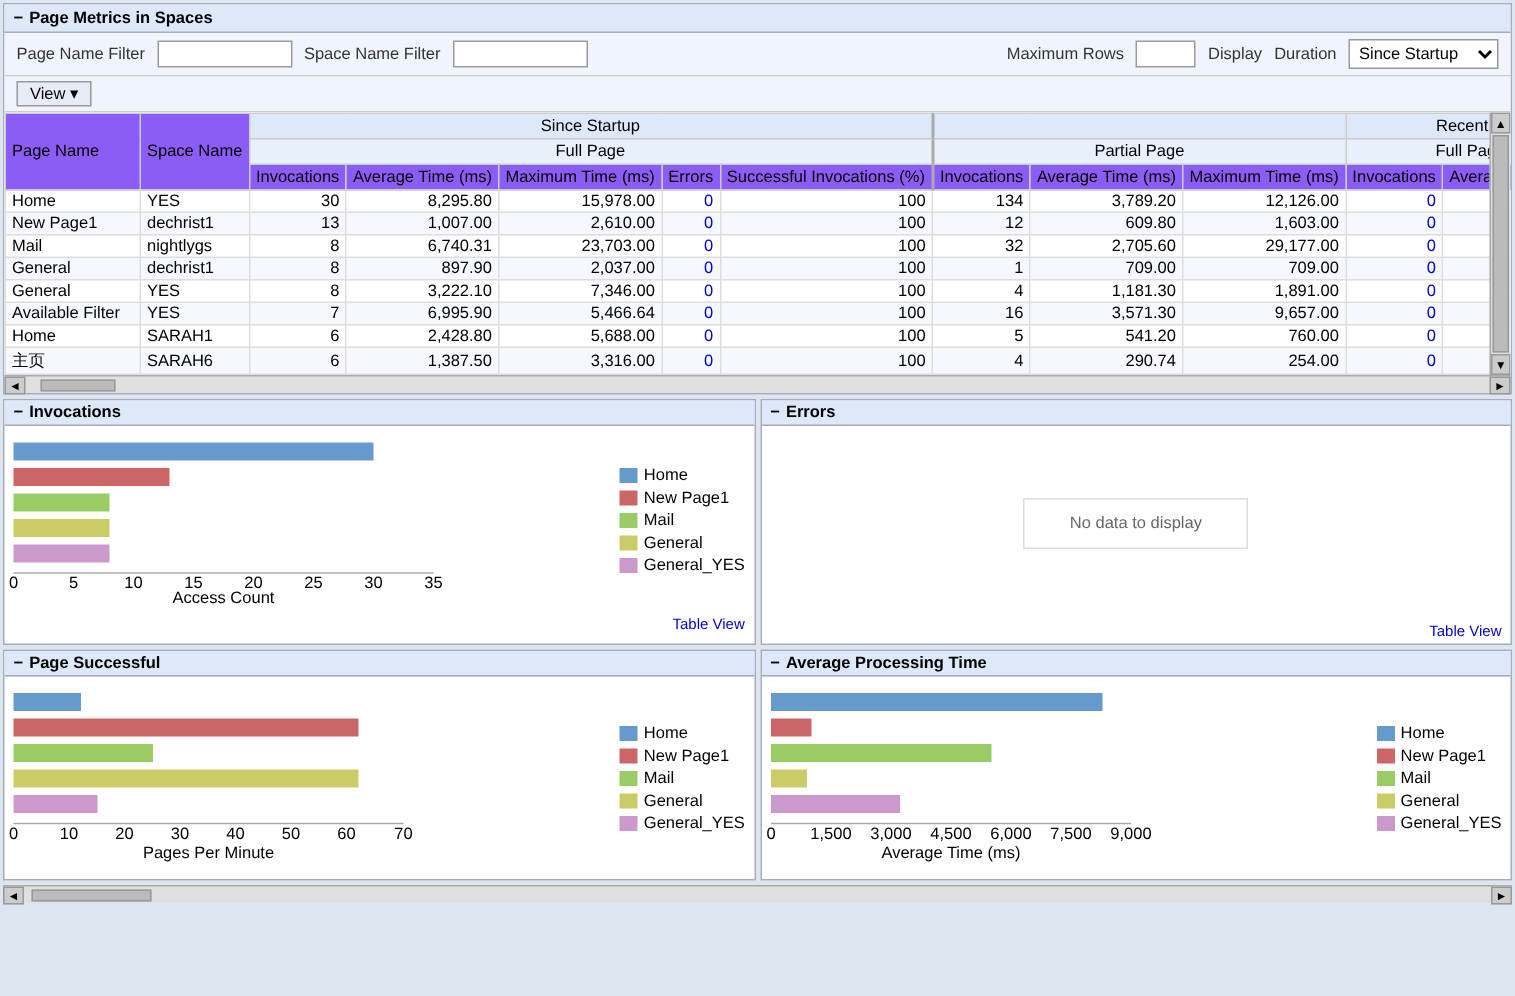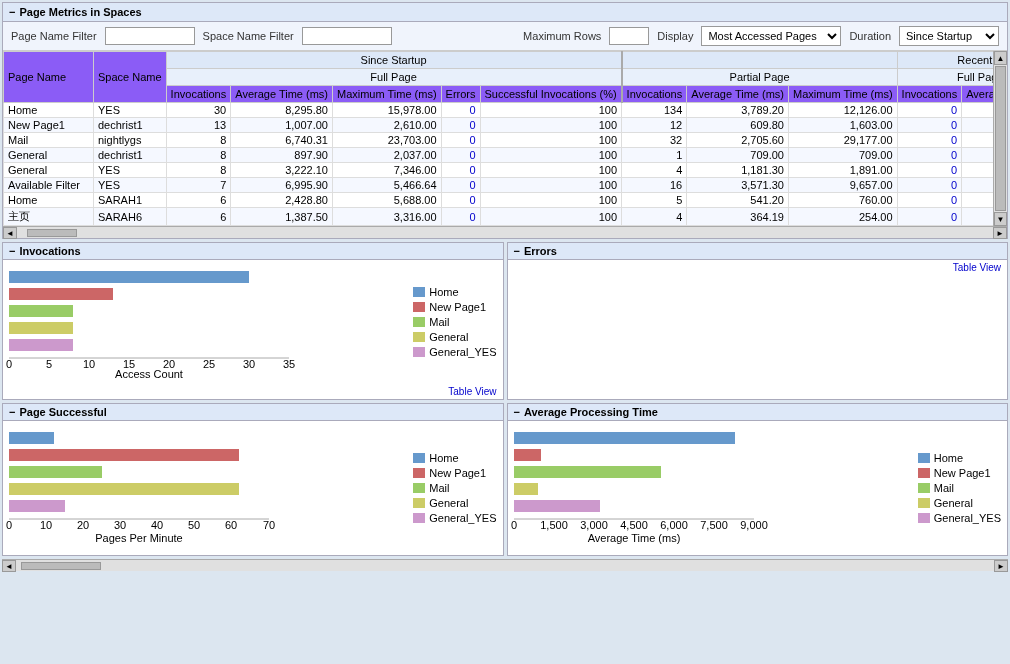--- a/index.html
+++ b/index.html
@@ -63,29 +63,29 @@
 
     <div class="filter-bar">
       <label>Page Name Filter</label>
       <input type="text" value="" style="width: 90px;">
       <label>Space Name Filter</label>
       <input type="text" value="" style="width: 90px;">
       <div class="spacer"></div>
       <label>Maximum Rows</label>
       <input type="text" value="" style="width: 40px;">
       <label>Display</label>
-      <select style="width:140px;">
-        <option>Most Accessed Pages</option>
-      </select>
       <label>Duration</label>
       <select style="width:100px;">
         <option>Since Startup</option>
       </select>
     </div>
 
+    <div class="view-bar">
+      <button class="view-btn">View ▾</button>
+    </div>
 
     <div class="table-container" style="max-height: 200px; overflow: hidden; position: relative;">
       <table class="metrics-table">
         <thead>
           <tr class="thead-group">
             <th class="left" rowspan="3" style="min-width:90px;">Page Name</th>
             <th class="left" rowspan="3" style="min-width:70px;">Space Name</th>
             <th colspan="5" style="background:#dde8f8;">Since Startup</th>
             <th colspan="3" style="background:#dde8f8; border-left:2px solid #aaa;"></th>
             <th colspan="2" style="background:#dde8f8;">Recent H</th>
@@ -209,21 +209,21 @@
             </tr>
             <tr>
               <td class="">主页</td>
               <td class="">SARAH6</td>
               <td class="num">6</td>
               <td class="num">1,387.50</td>
               <td class="num">3,316.00</td>
               <td class="num blue">0</td>
               <td class="num">100</td>
               <td class="num">4</td>
-              <td class="num">364.19</td>
+              <td class="num">290.74</td>
               <td class="num">254.00</td>
               <td class="num blue">0</td>
               <td class="num">0.00</td>
             </tr>
           </tbody>
       </table>
 
       <div class="scrollbar-v" style="position:absolute;right:0;top:0;width:14px;height:100%;display:flex;flex-direction:column;background:#e0e0e0;border-left:1px solid #aaa;">
         <div style="height:14px;background:#ccc;border:1px solid #999;text-align:center;cursor:pointer;font-size:8px;line-height:14px;">▲</div>
         <div style="flex:1;background:#bbb;border:1px solid #999;margin:1px;"></div>
@@ -297,20 +297,23 @@
             </div>
         </div>
       </div>
       <div class="table-view-link">Table View</div>
     </div>
 
     <div class="chart-panel" style="flex:1;">
       <div class="chart-panel-header">
         <div class="collapse-btn">−</div>
         <span>Errors</span>
+      </div>
+      <div style="height:130px; display:flex; align-items:center; justify-content:center;">
+        <div style="color:#666; font-size:11px; border:1px solid #ddd; padding:10px 30px;">No data to display</div>
       </div>
       <div class="table-view-link">Table View</div>
     </div>
   </div>
 
   <div class="charts-row">
 
     <div class="chart-panel" style="flex:1;">
       <div class="chart-panel-header">
         <div class="collapse-btn">−</div>

